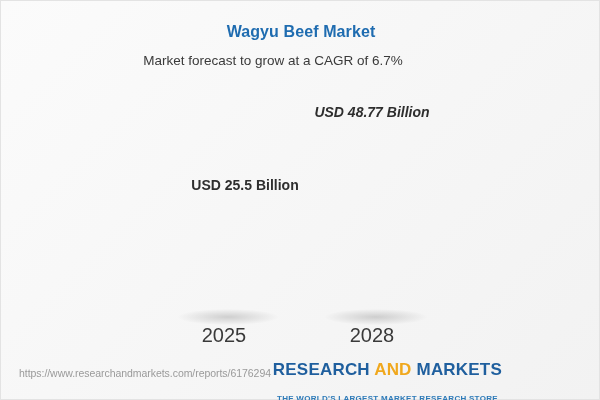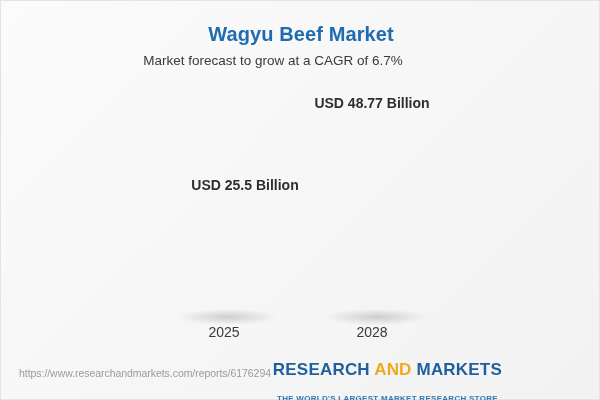--- a/index.html
+++ b/index.html
@@ -14,21 +14,21 @@
     position:relative;
     width:600px; height:400px;
     background:linear-gradient(135deg,#fbfbfb 0%,#f6f6f6 55%,#f2f2f2 100%);
     border:1px solid #e3e3e3;
   }
 
   
   .chart-title {
     position:absolute; top:22px; left:0; width:600px;
     text-align:center;
-    font-size:20px; font-weight:bold;
+    font-size:16px; font-weight:bold;
     color:#1f6cb0;
     letter-spacing:.1px;
   }
   .chart-subtitle {
     position:absolute; top:52px; left:0; width:544px;
     text-align:center;
     font-size:13.5px; font-weight:normal;
     color:#3a3a3a;
   }
 
@@ -38,21 +38,21 @@
   .bar-group { position:absolute; }
   .bar-group.g1 { left:173px; top:90px; width:100px; }
   .bar-group.g2 { left:320px; top:90px; width:102px; }
 
   .value-label {
     position:absolute; left:50%; transform:translateX(-50%);
     white-space:nowrap;
     font-size:14px; font-weight:bold; color:#2e2e2e;
   }
   .g1 .value-label { top:86px;margin-left:21px; }
-  .g2 .value-label { top:4px; }
+  .g2 .value-label { top:13px;font-style:italic; }
 
   .cyl { position:absolute; left:0; }
 
   
   .cyl .wall { position:absolute; left:0; right:0; }
   .gold .wall {
     background:linear-gradient(to right,
       #e8ab38 0%, #f2c669 12%, #fbe6ab 34%,
       #fbdf9c 46%, #f6cb72 66%, #f0bb53 84%, #e3a535 100%);
   }
@@ -85,21 +85,21 @@
   }
 
   .shadow {
     position:absolute; left:4px; right:-4px; height:16px;
     border-radius:50%;
     background:radial-gradient(ellipse at center, rgba(0,0,0,.16) 0%, rgba(0,0,0,0) 72%);
   }
 
   .cat-label {
     position:absolute; left:50%; transform:translateX(-50%);
-    font-size:14px; color:#3a3a3a; white-space:nowrap;
+    font-size:20px; color:#3a3a3a; white-space:nowrap;
   }
 
   
   .footer { position:absolute; left:0; bottom:0; width:519px; height:45px; }
   .source-url {
     position:absolute; left:18px; top:13px;
     font-size:10.5px; color:#9a9a9a;
     letter-spacing:-.05px;
   }
   .logo { position:absolute; right:18px; top:6px; text-align:center; }

